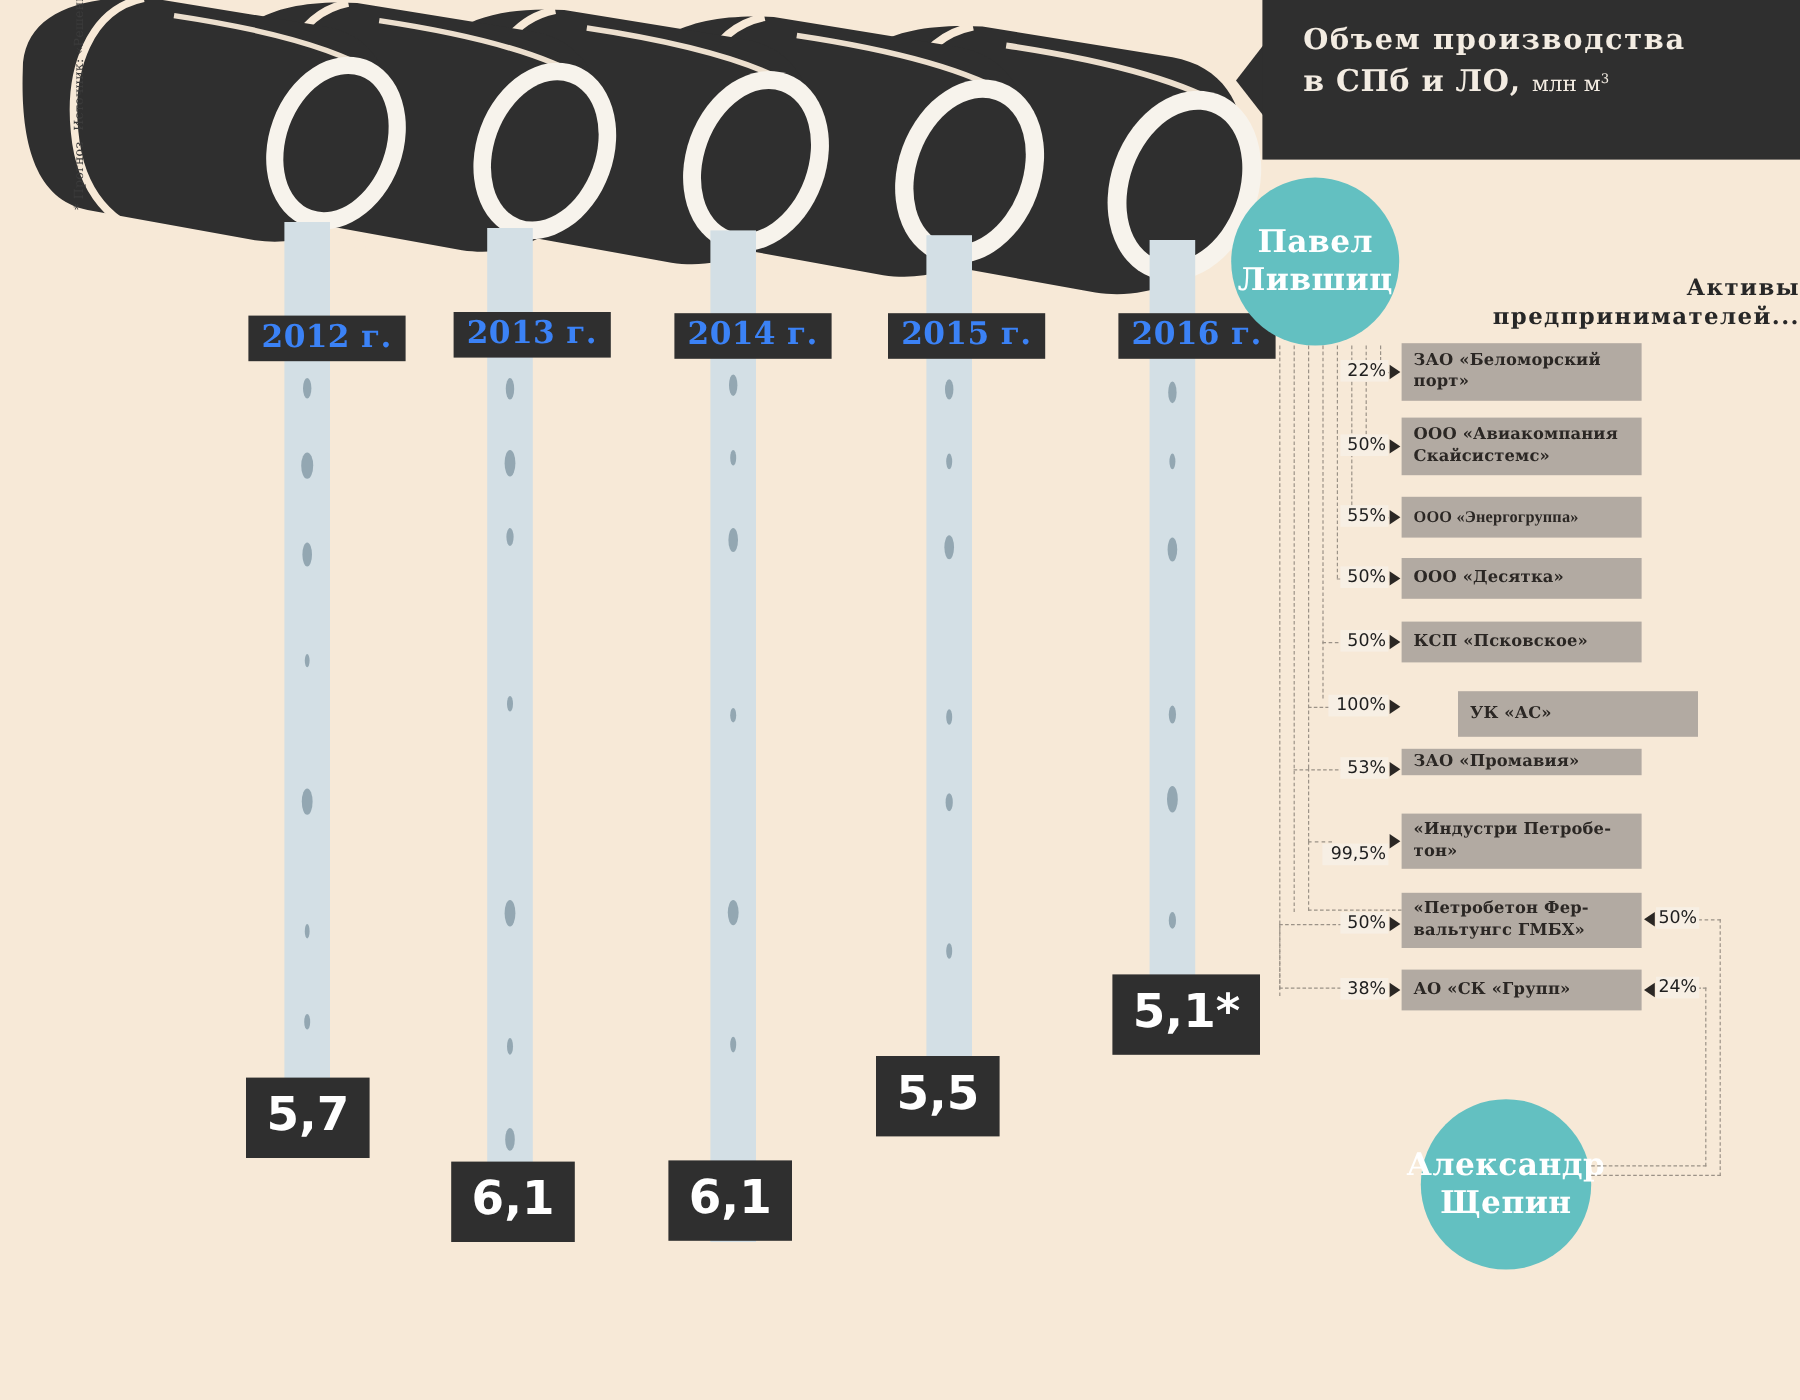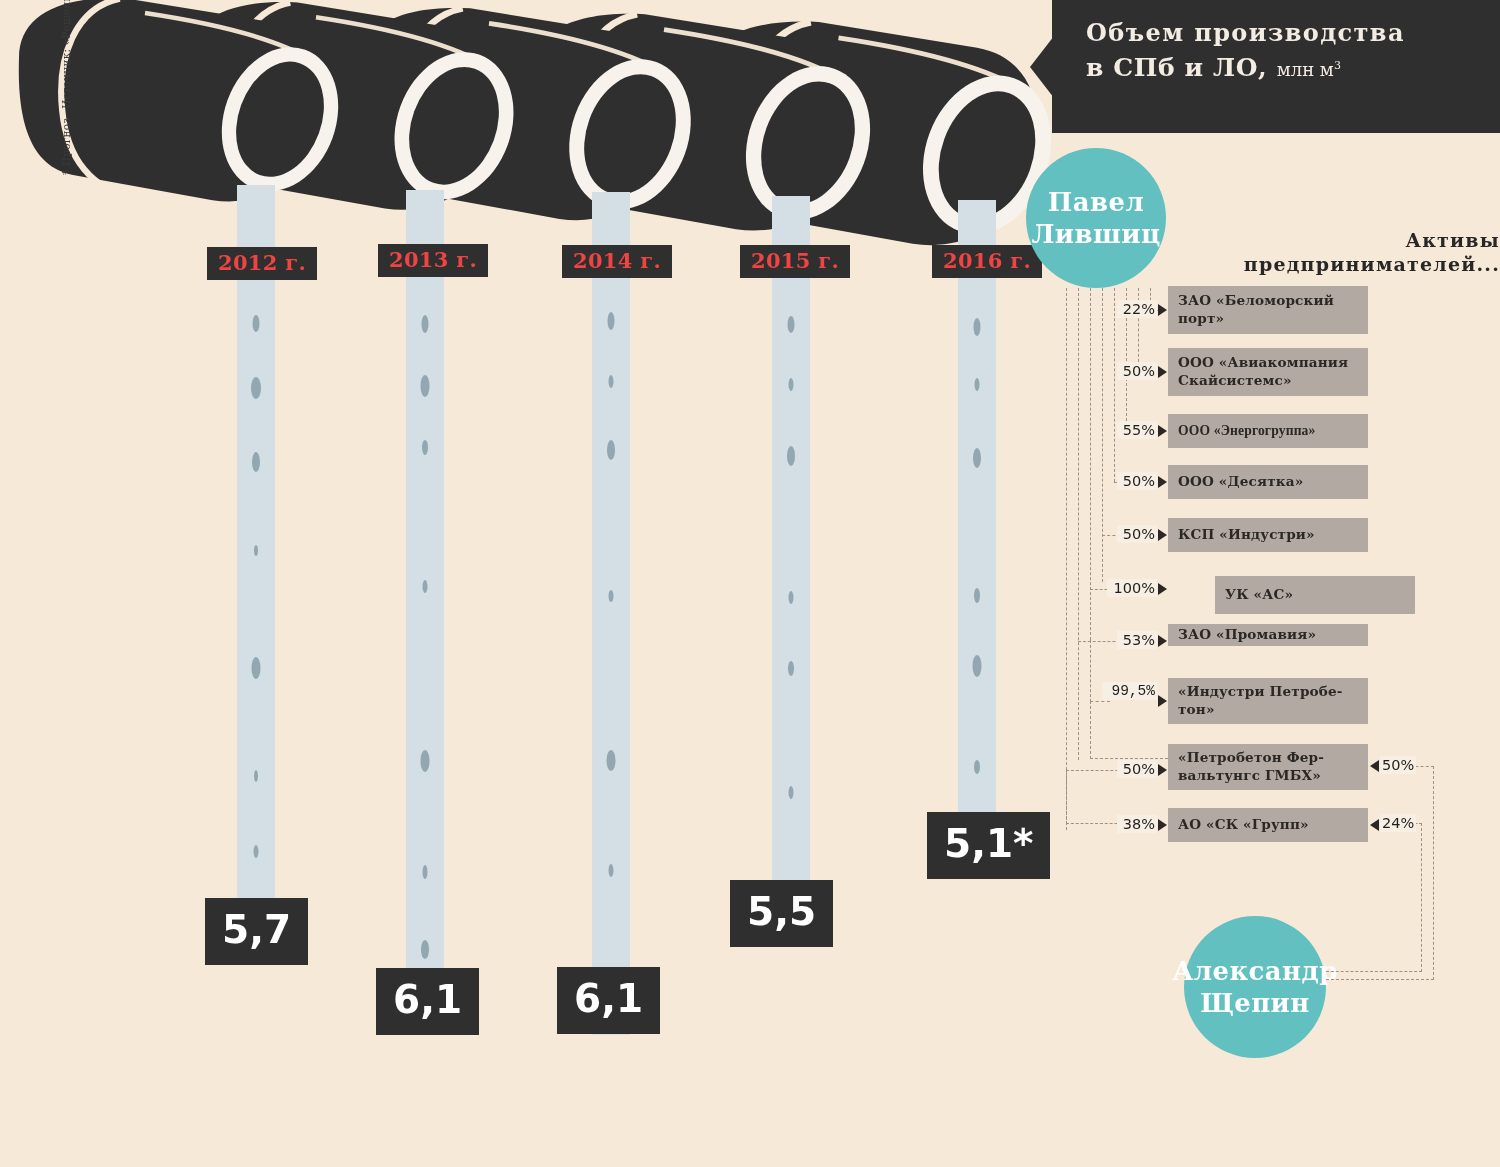--- a/index.html
+++ b/index.html
@@ -29,28 +29,29 @@
     left: 50%;
     transform: translateX(-50%);
     background: #93a7b2;
     border-radius: 50%;
   }
 
   
   .year-tag {
     position: absolute;
     background: #2f2f2f;
-    color: #ef4444;
-    font-family: "DejaVu Serif", serif;
-    font-weight: bold;
-    font-size: 21px;
+    color: #3b82f6;
+    font-family: "DejaVu Serif", serif;
+    font-weight: bold;
+    font-size: 26px;
     padding: 5px 11px 6px 11px;
     letter-spacing: .3px;
     white-space: nowrap;
     line-height: 1.05;
+    margin-top: 16px;
   }
 
   
   .value-tag {
     position: absolute;
     background: #2f2f2f;
     color: #ffffff;
     font-family: "DejaVu Sans", sans-serif;
     font-weight: bold;
     font-size: 39px;
@@ -395,36 +396,36 @@
 
   <div class="pct-left" style="left:1117px; top:472px; width:40px;">50%</div>
   <div class="arrow-r" style="left:1158px; top:476px;"></div>
   <div class="asset-box" style="top:465px; height:34px;">
     <span>ООО «Десятка»</span>
   </div>
 
   <div class="pct-left" style="left:1117px; top:525px; width:40px;">50%</div>
   <div class="arrow-r" style="left:1158px; top:529px;"></div>
   <div class="asset-box" style="top:518px; height:34px;">
-    <span>КСП «Индустри»</span>
+    <span>КСП «Псковское»</span>
   </div>
 
   <div class="pct-left" style="left:1107px; top:579px; width:50px;">100%</div>
   <div class="arrow-r" style="left:1158px; top:583px;"></div>
   <div class="asset-box" style="top:576px; height:38px;margin-left:47px;">
     <span>УК «АС»</span>
   </div>
 
   <div class="pct-left" style="left:1117px; top:631px; width:40px;">53%</div>
   <div class="arrow-r" style="left:1158px; top:635px;"></div>
   <div class="asset-box" style="top:624px; height:22px;">
     <span>ЗАО «Промавия»</span>
   </div>
 
-  <div class="pct-left" style="left:1102px; top:682px; width:55px;font-family:Liberation Mono, monospace;">99,5%</div>
+  <div class="pct-left" style="left:1102px; top:703px; width:55px;">99,5%</div>
   <div class="arrow-r" style="left:1158px; top:695px;"></div>
   <div class="asset-box" style="top:678px; height:46px;">
     <span>«Индустри Петробе-тон»</span>
   </div>
 
   <div class="pct-left" style="left:1117px; top:760px; width:40px;">50%</div>
   <div class="arrow-r" style="left:1158px; top:764px;"></div>
   <div class="asset-box" style="top:744px; height:46px;">
     <span>«Петробетон Фер-вальтунгс ГМБХ»</span>
   </div>

